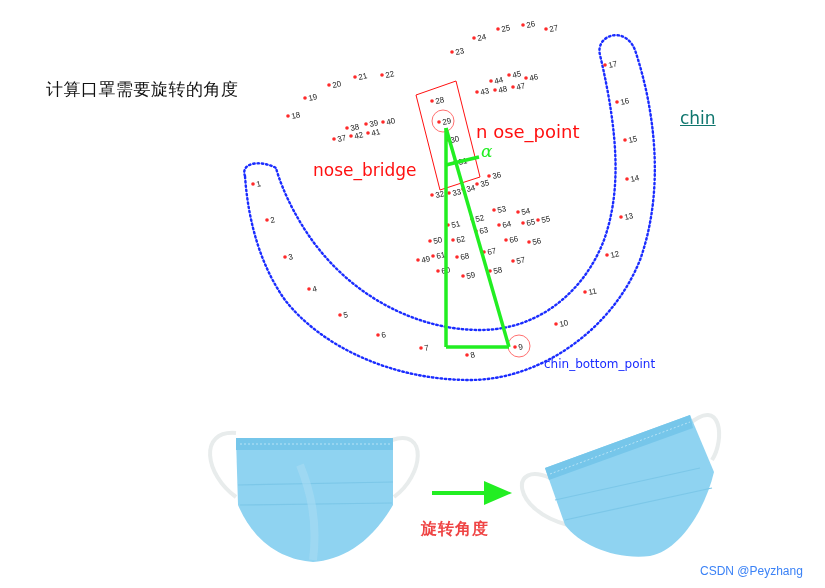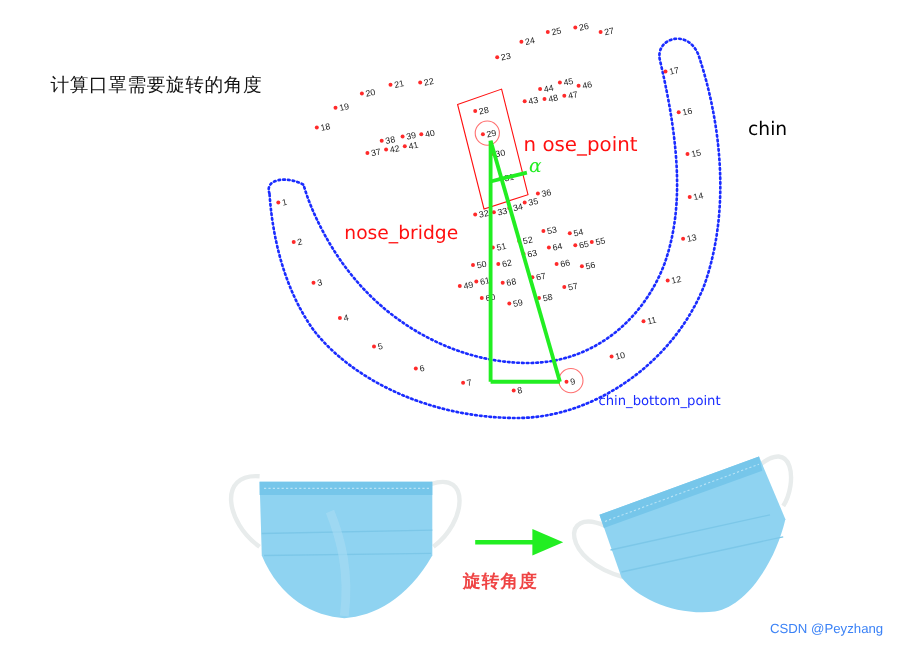--- a/index.html
+++ b/index.html
@@ -1,24 +1,24 @@
 <!DOCTYPE html>
 <html><head>
 <meta charset="utf-8">
 <style>
   html, body { margin: 0; padding: 0; background: #ffffff; }
   body { width: 825px; height: 588px; position: relative; overflow: hidden;
          font-family: "DejaVu Sans", sans-serif; }
   #canvas { position: absolute; left: 0; top: 0; width: 825px; height: 588px; }
-  .title { position: absolute; left: 46px; top: 66px; font-size: 17px; color: #111;
+  .title { position: absolute; left: 46px; top: 78px; font-size: 17px; color: #111;
            font-family: "DejaVu Sans", sans-serif; letter-spacing: 0.5px; }
   .lbl { position: absolute; font-family: "DejaVu Sans", sans-serif; white-space: nowrap; }
-  .nose-bridge { left: 313px; top: 160px; font-size: 17px; color: #ff1010; margin-top: 42px; }
+  .nose-bridge { left: 313px; top: 160px; font-size: 17px; color: #ff1010; }
   .nose-point { left: 476px; top: 121px; font-size: 18px; color: #ff1010; }
-  .chin { left: 680px; top: 108px; font-size: 17px; color: #000000; }
+  .chin { left: 680px; top: 108px; font-size: 17px; color: #0f766e; text-decoration: underline; }
   .chin-bottom { left: 544px; top: 357px; font-size: 12px; color: #1a2cff; }
   .alpha { left: 481px; top: 141px; font-size: 17px; color: #22ee22; font-style: italic; font-family: "DejaVu Serif", serif; }
   .rotate-label { left: 421px; top: 519px; font-size: 16px; color: #ef4444; font-weight: bold; letter-spacing: 1px; }
   .watermark { left: 700px; top: 564px; font-size: 12px; color: #3b82f6; font-family: "Liberation Sans", sans-serif; }
   .pt-label { font-size: 8px; fill: #222; font-family: "Liberation Sans", sans-serif; }
 </style>
 </head>
 <body>
 
 <svg id="canvas" viewBox="0 0 825 588" xmlns="http://www.w3.org/2000/svg">

